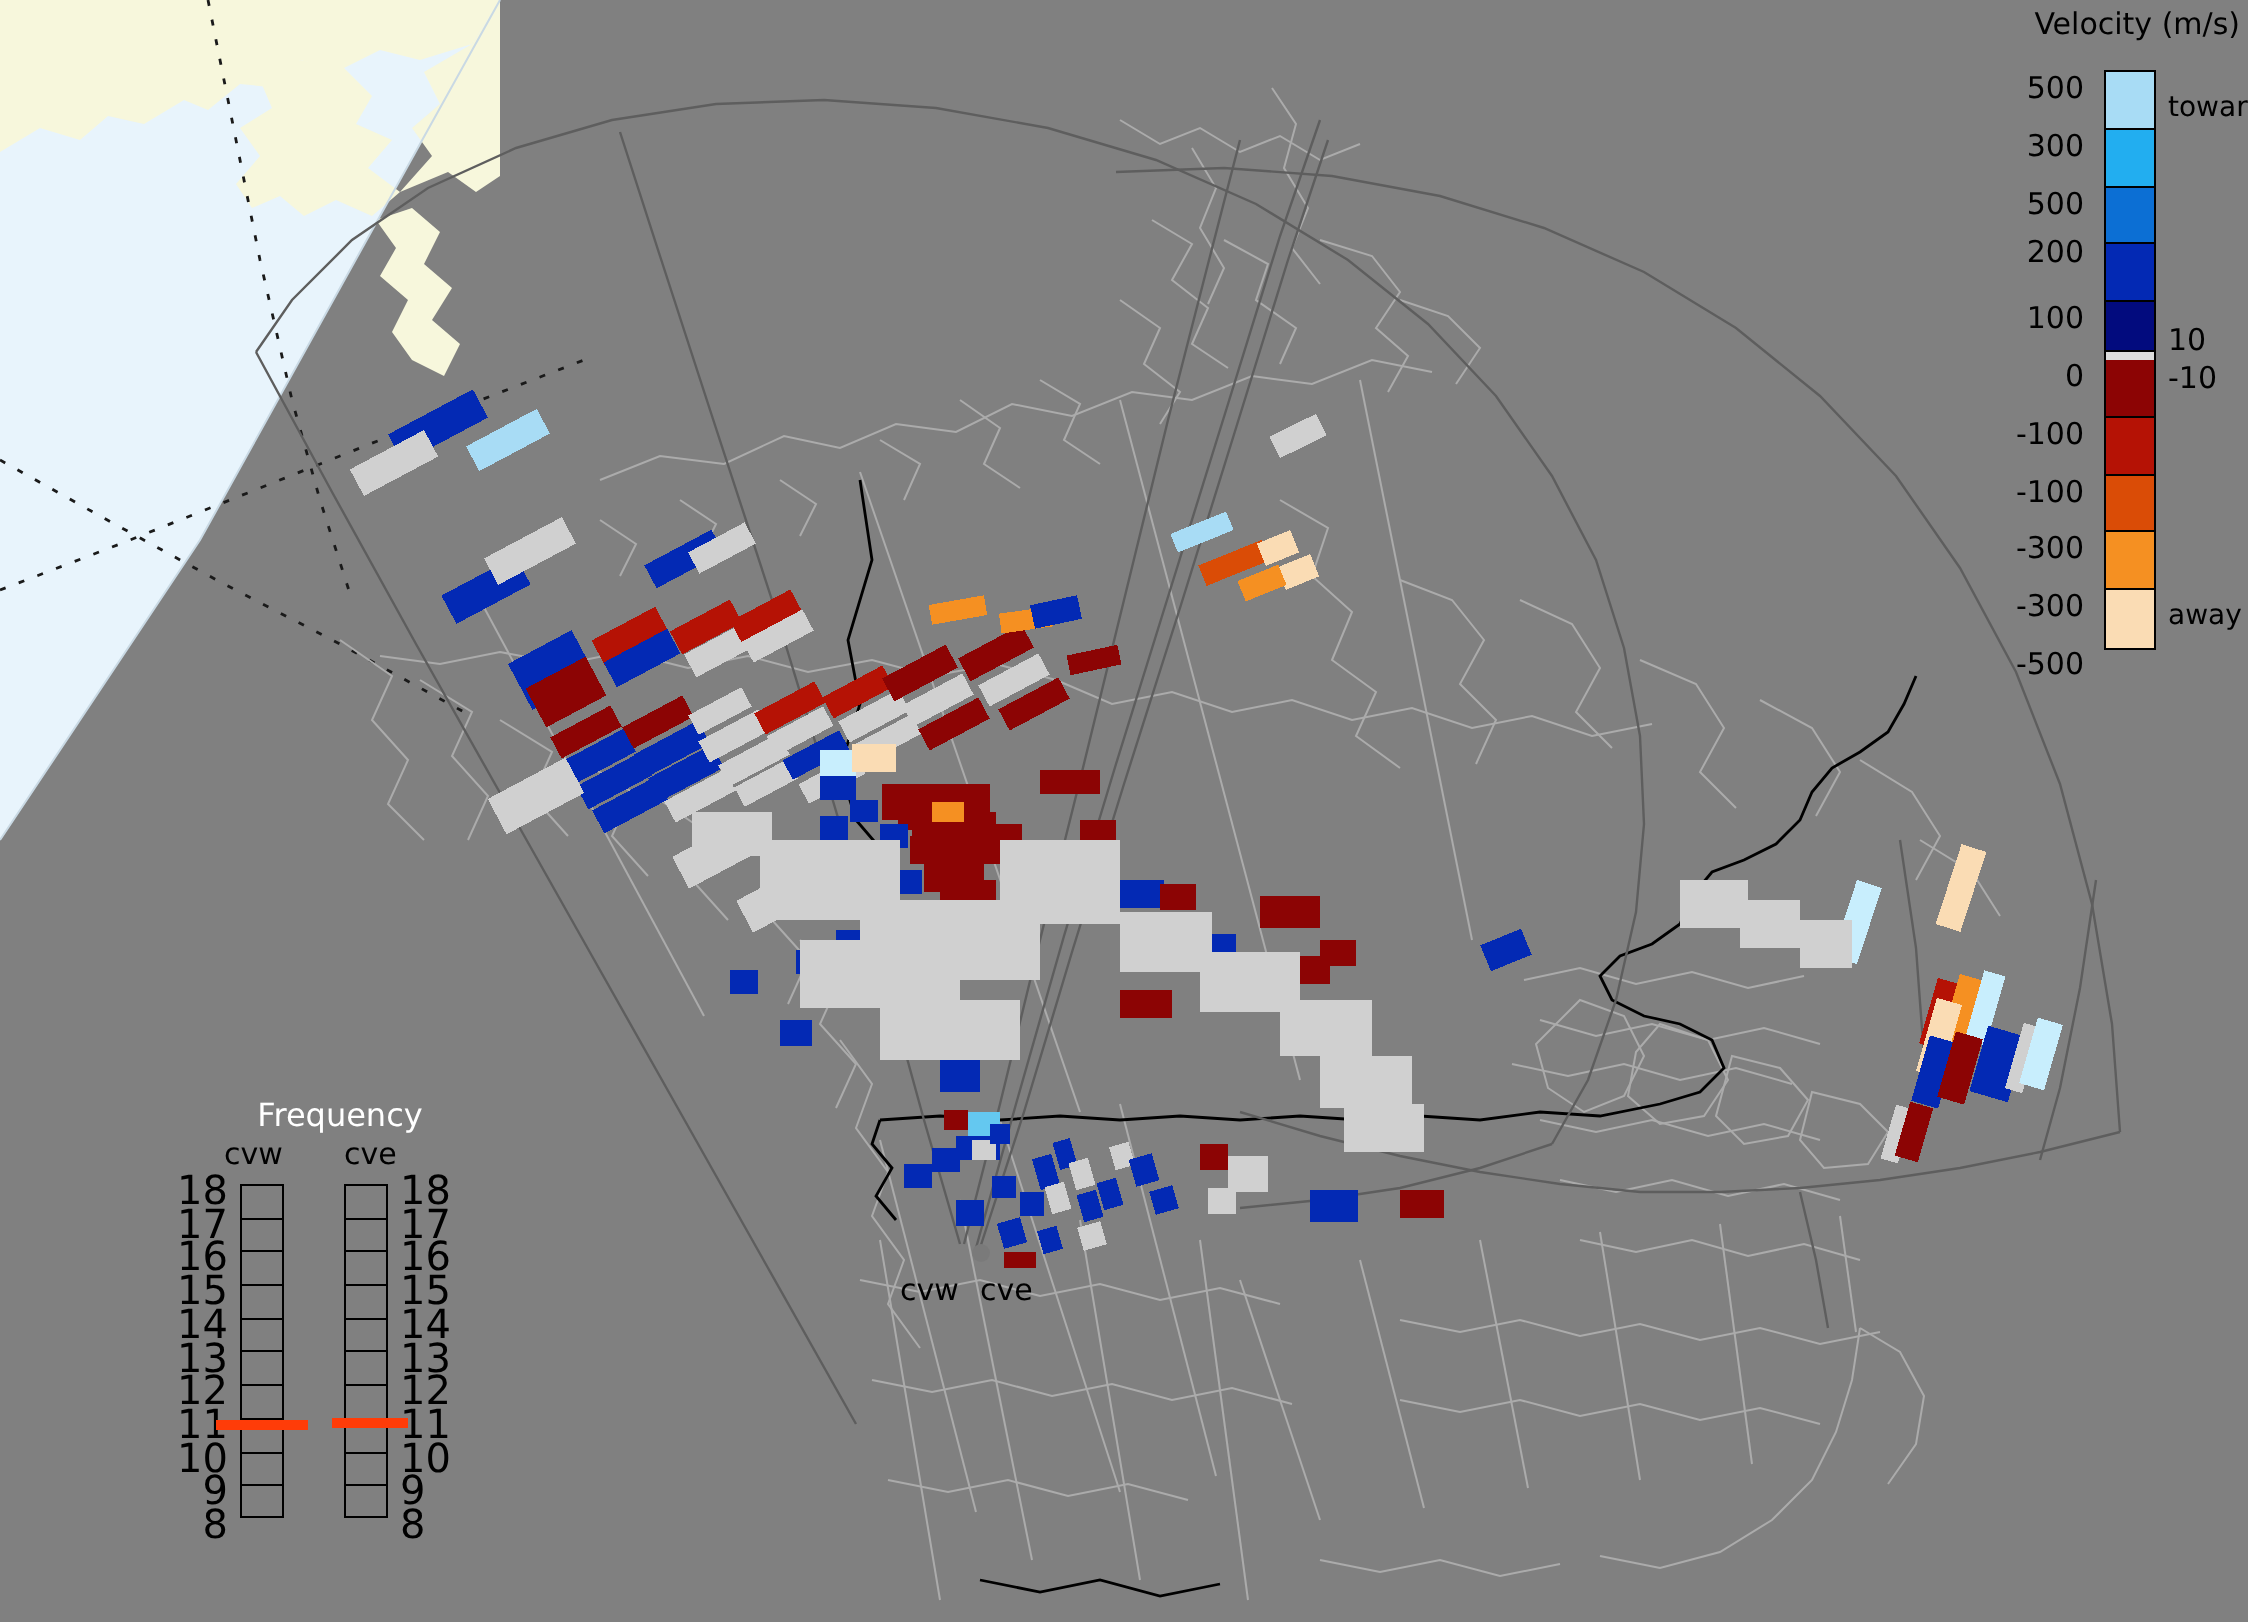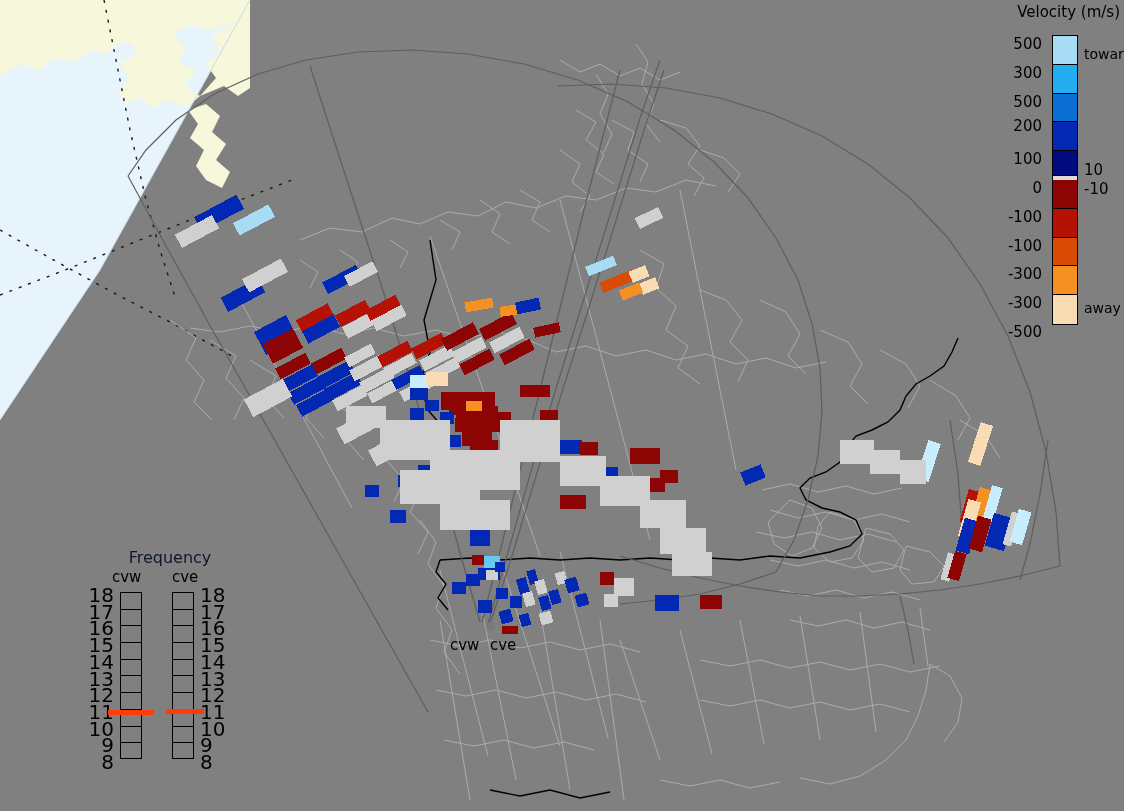--- a/index.html
+++ b/index.html
@@ -18,21 +18,21 @@
   #cbar-title{position:absolute;left:4px;top:3px;width:136px;text-align:right;color:#000;font-size:15px;}
   #cbar-box{position:absolute;left:72px;top:35px;width:26px;height:290px;border:1px solid #000;box-sizing:border-box;}
   #cbar-box .band{width:100%;}
   #cbar-ticks{position:absolute;left:0px;top:25px;width:66px;}
   #cbar-ticks .tk{position:absolute;right:4px;color:#000;font-size:15px;text-align:right;white-space:nowrap;}
   #cbar-ends .ed{position:absolute;color:#000;font-size:14px;white-space:nowrap;}
   #cbar-inner .ed2{position:absolute;color:#000;font-size:15px;white-space:nowrap;}
 
   
   #freq-panel{position:absolute;left:80px;top:548px;width:180px;height:230px;}
-  #freq-title{position:absolute;left:0;top:0;width:180px;text-align:center;color:#0f172a;font-size:16px;}
+  #freq-title{position:absolute;left:0;top:0;width:180px;text-align:center;color:#ffffff;font-size:16px;}
   .freq-col-label{position:absolute;color:#000;font-size:15px;}
   .freq-ladder{position:absolute;border:1px solid #000;box-sizing:border-box;}
   .freq-ladder .rung{border-bottom:1px solid #000;box-sizing:border-box;}
   .freq-ladder .rung:last-child{border-bottom:none;}
   .freq-tick{position:absolute;color:#000;font-size:20px;white-space:nowrap;}
   .freq-marker{position:absolute;height:5px;}
 
   
   .site-label{position:absolute;color:#000;font-size:15px;white-space:nowrap;}
   .site-dot{position:absolute;width:9px;height:9px;border-radius:50%;background:#7a7a7a;}

